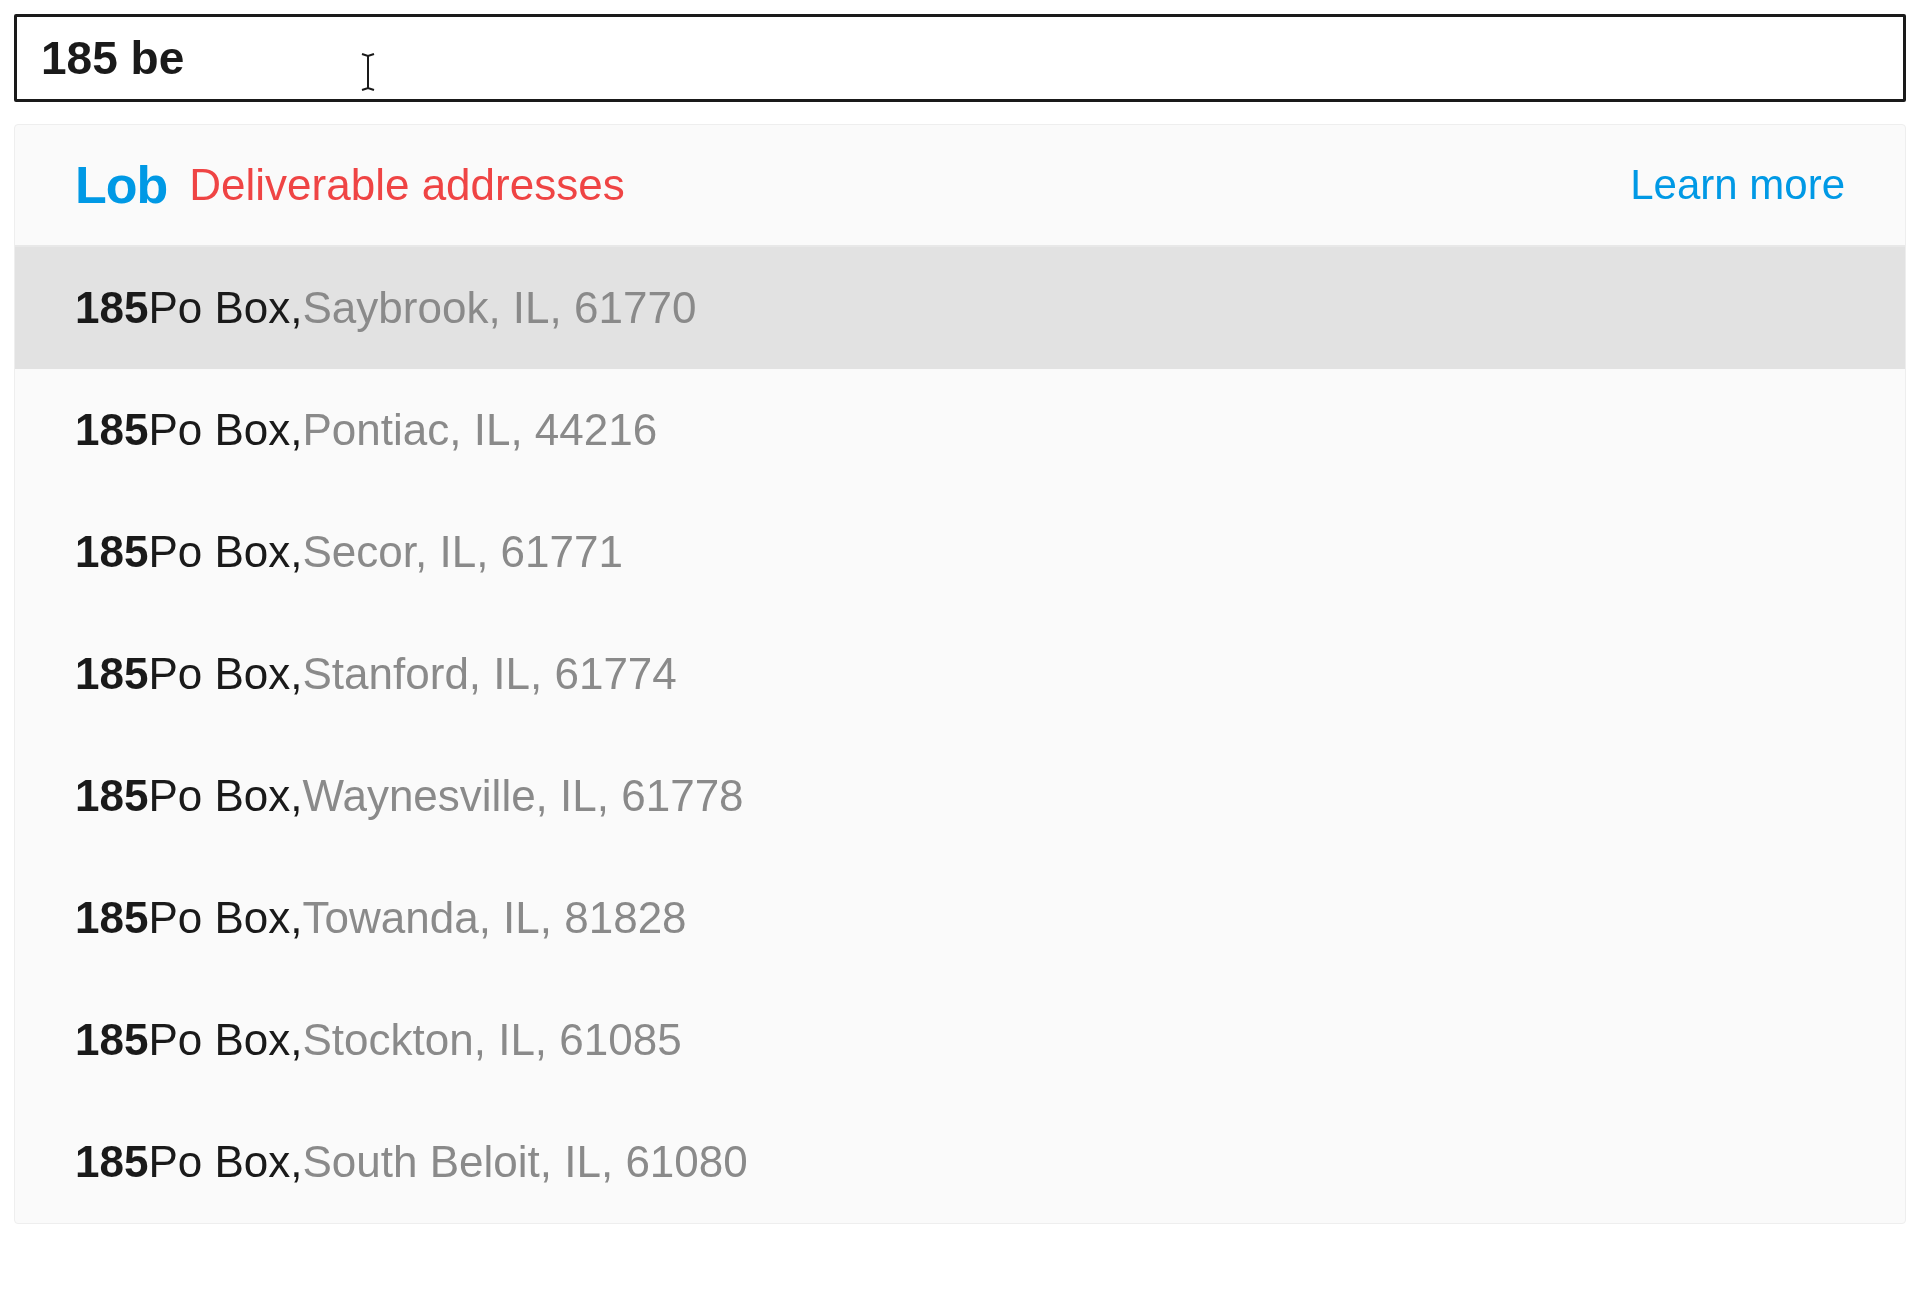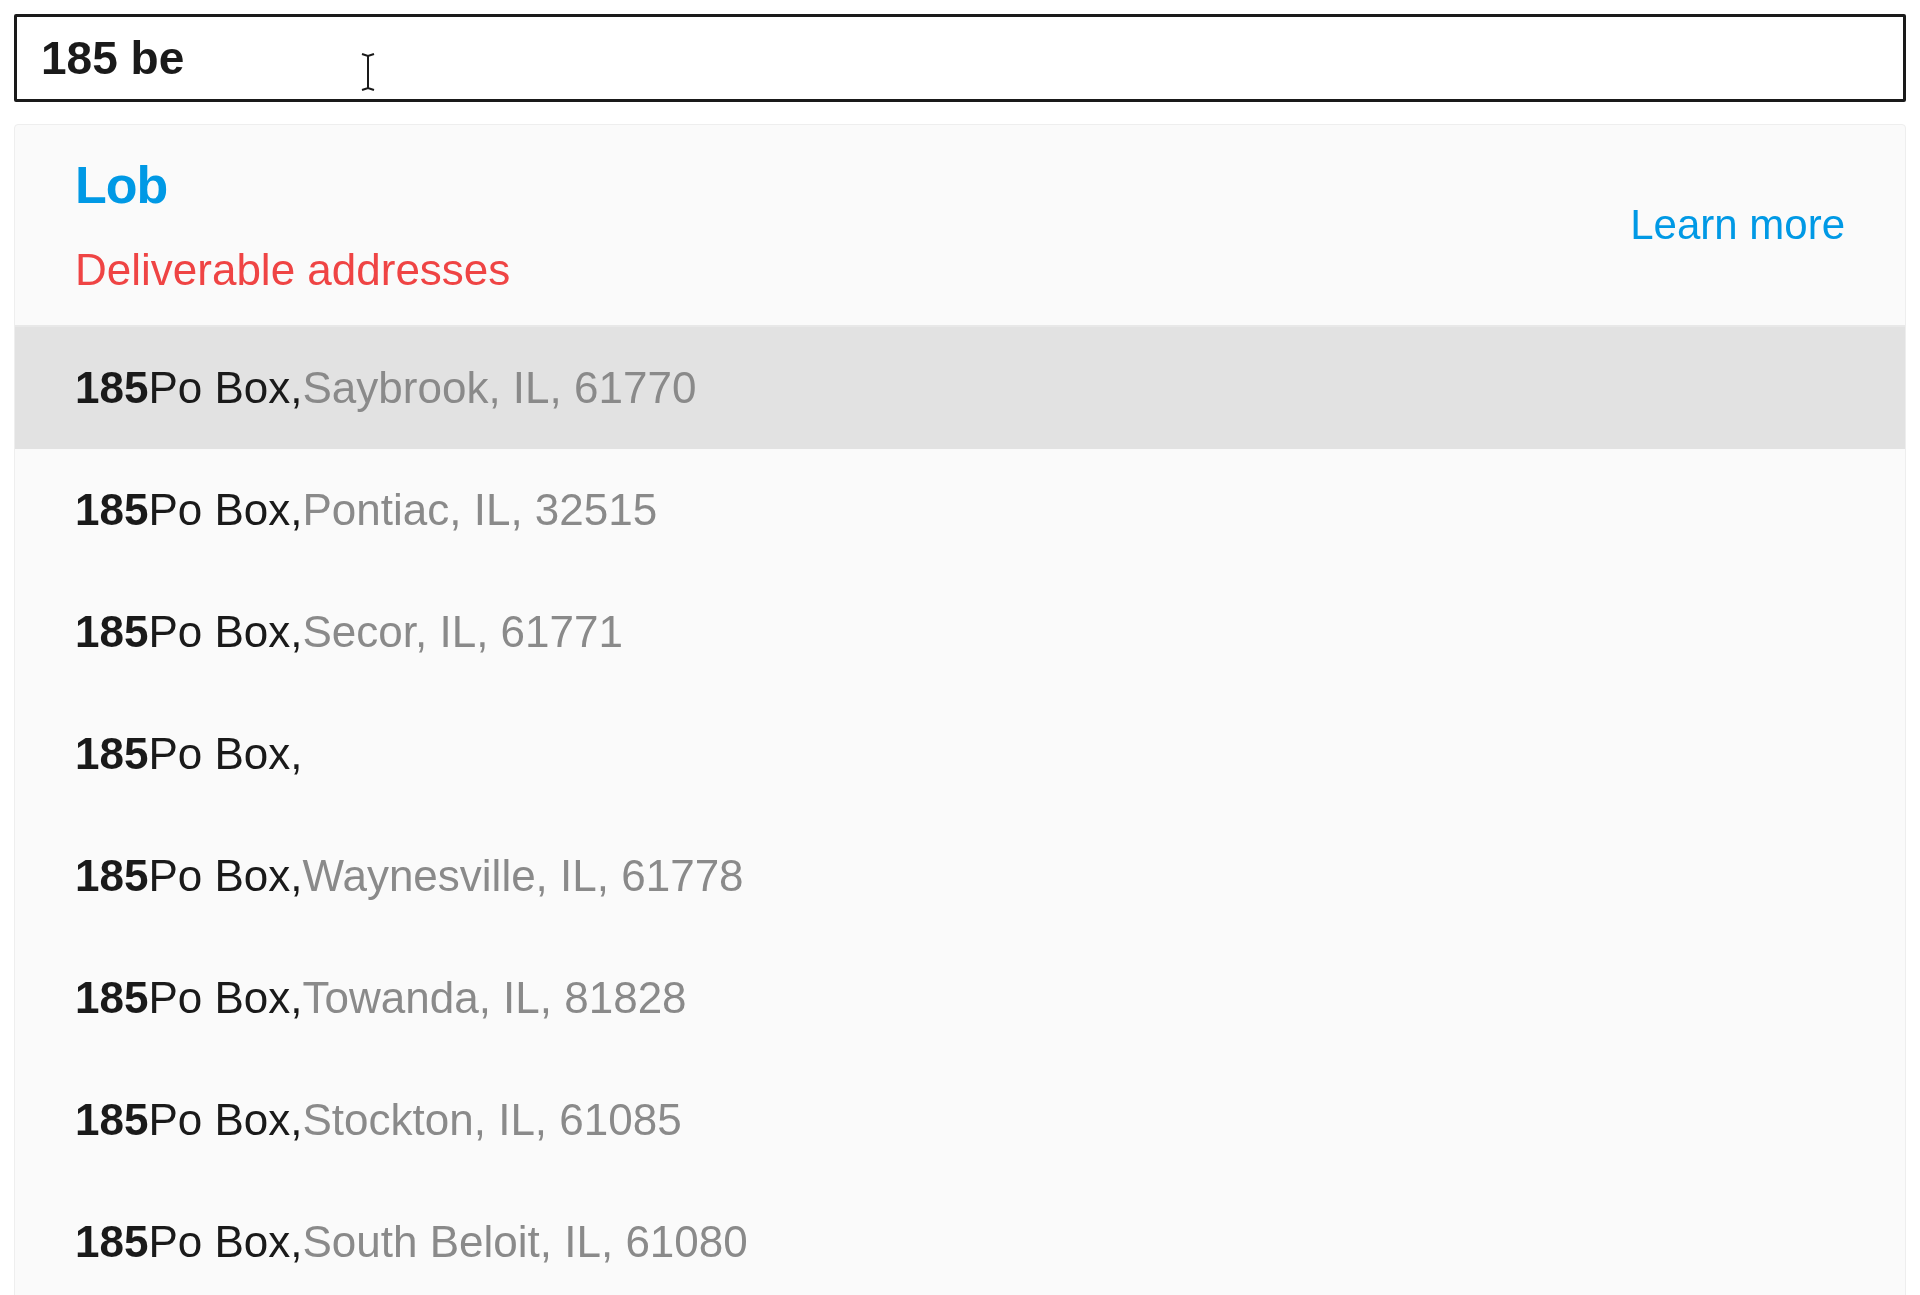--- a/index.html
+++ b/index.html
@@ -39,22 +39,22 @@
     }
     .dropdown-header {
       display: flex;
       align-items: center;
       justify-content: space-between;
       padding: 30px 60px 30px 60px;
       border-bottom: 2px solid #e8e8e8;
     }
     .header-left {
       display: flex;
-      gap: 30px;
-      flex-direction: column;
+      align-items: center;
+      gap: 22px;
     }
     .lob-logo {
       font-weight: 900;
       font-size: 52px;
       color: #0099e5;
       letter-spacing: -1px;
     }
     .header-title {
       font-size: 44px;
       color: #ef4444;
@@ -122,30 +122,31 @@
     </div>
     <ul class="suggestions-list">
         <li class="suggestion-item highlighted">
           <span class="suggestion-primary">185</span>
           <span class="suggestion-secondary"> Po Box, </span>
           <span class="suggestion-region">Saybrook, IL, 61770</span>
         </li>
         <li class="suggestion-item">
           <span class="suggestion-primary">185</span>
           <span class="suggestion-secondary"> Po Box, </span>
-          <span class="suggestion-region">Pontiac, IL, 32515</span>
+          <span class="suggestion-region">Pontiac, IL, 44216</span>
         </li>
         <li class="suggestion-item">
           <span class="suggestion-primary">185</span>
           <span class="suggestion-secondary"> Po Box, </span>
           <span class="suggestion-region">Secor, IL, 61771</span>
         </li>
         <li class="suggestion-item">
           <span class="suggestion-primary">185</span>
           <span class="suggestion-secondary"> Po Box, </span>
+          <span class="suggestion-region">Stanford, IL, 61774</span>
         </li>
         <li class="suggestion-item">
           <span class="suggestion-primary">185</span>
           <span class="suggestion-secondary"> Po Box, </span>
           <span class="suggestion-region">Waynesville, IL, 61778</span>
         </li>
         <li class="suggestion-item">
           <span class="suggestion-primary">185</span>
           <span class="suggestion-secondary"> Po Box, </span>
           <span class="suggestion-region">Towanda, IL, 81828</span>

